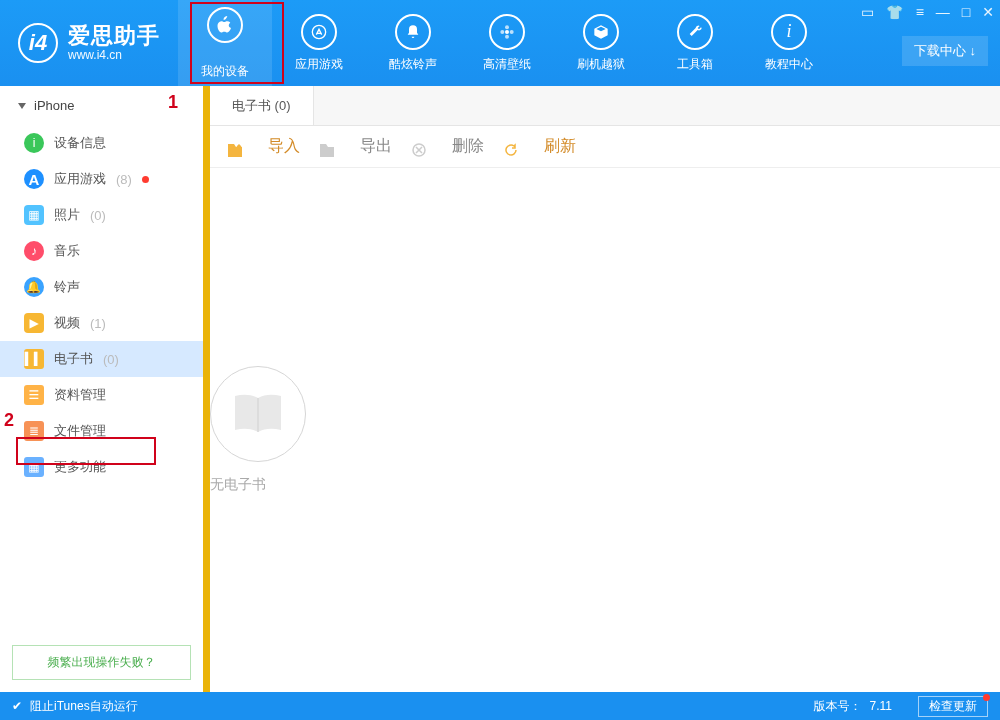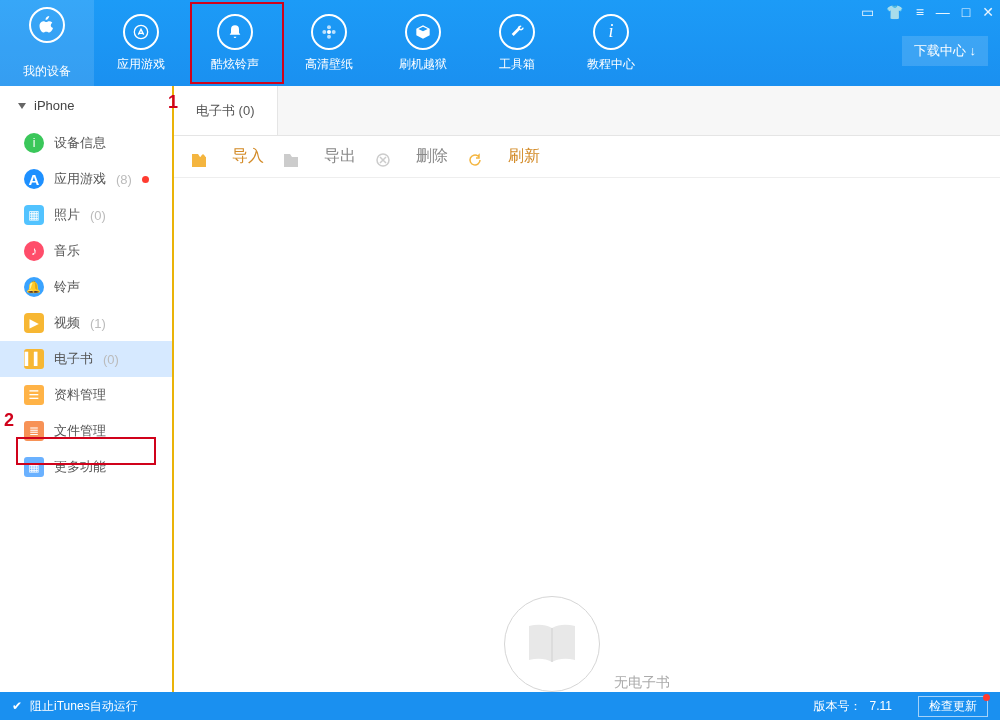--- a/index.html
+++ b/index.html
@@ -16,21 +16,21 @@
 .nav-item { width: 94px; height: 86px; display: flex; flex-direction: column; align-items: center; justify-content: center; gap: 6px; cursor: pointer; position: relative; }
 .nav-item.active { background: rgba(255,255,255,.12); gap: 20px; }
 .nav-icon { width: 36px; height: 36px; border: 2px solid #fff; border-radius: 50%; display: flex; align-items: center; justify-content: center; }
 .nav-label { font-size: 12px; }
 
 .win-ctrls { position: absolute; right: 6px; top: 4px; display: flex; gap: 12px; font-size: 14px; }
 .win-ctrls span { cursor: pointer; opacity: .9; }
 .download-center { position: absolute; right: 12px; top: 36px; background: rgba(255,255,255,.15); padding: 6px 12px; border-radius: 0; font-size: 13px; cursor: pointer; }
 
 .body { display: flex; height: 606px; }
-.sidebar { width: 174px; border-right: 2px solid #eab308; display: flex; flex-direction: column; position: relative; }
+.sidebar { width: 210px; border-right: 7px solid #eab308; display: flex; flex-direction: column; position: relative; }
 .device-header { padding: 12px 18px; font-size: 13px; color: #444; cursor: pointer; display: flex; align-items: center; gap: 8px; }
 .chev { display: inline-block; width: 0; height: 0; border-left: 4px solid transparent; border-right: 4px solid transparent; border-top: 6px solid #666; }
 
 .side-list { flex: 1; overflow: auto; }
 .side-item { height: 36px; display: flex; align-items: center; padding-left: 24px; gap: 10px; font-size: 13px; color: #555; cursor: pointer; position: relative; }
 .side-item.selected { background: #d6e9ff; }
 .side-item .cnt { color: #bbb; }
 .side-item .dot-red { width: 7px; height: 7px; background: #ff3b30; border-radius: 50%; }
 
 .icon { width: 20px; height: 20px; border-radius: 50%; display: flex; align-items: center; justify-content: center; color: #fff; font-size: 12px; flex-shrink: 0; }
@@ -41,43 +41,50 @@
 .icon.ring { background: #3aa3ff; }
 .icon.video { background: #f7b733; border-radius: 4px; }
 .icon.book { background: #f7b733; border-radius: 3px; }
 .icon.data { background: #ffb347; border-radius: 3px; }
 .icon.file { background: #f79256; border-radius: 3px; }
 .icon.more { background: #6ab1ff; border-radius: 3px; }
 
 .help-link { margin: 0 12px 12px; border: 1px solid #b5e2b5; color: #4caf50; text-align: center; padding: 8px 0; font-size: 12px; cursor: pointer; }
 
 .main { flex: 1; display: flex; flex-direction: column; }
-.tabbar { height: 50px; border-bottom: 1px solid #e5e5e5; display: flex; align-items: stretch; background: #f7f7f7; text-align: right; }
+.tabbar { height: 40px; border-bottom: 1px solid #e5e5e5; display: flex; align-items: stretch; background: #f7f7f7; text-align: right; }
 .tab { padding: 0 22px; display: flex; align-items: center; font-size: 13px; color: #555; background: #fff; border-right: 1px solid #e5e5e5; }
 .toolbar { height: 42px; display: flex; align-items: center; gap: 20px; padding: 0 18px; border-bottom: 1px solid #eee; }
 .tool { display: flex; align-items: flex-end; gap: 22px; font-size: 16px; color: #888; cursor: pointer; }
 .tool.enabled { color: #d38b28; }
 .tool .ti { width: 18px; height: 14px; display: inline-block; }
-.content-empty { flex: 1; display: flex; align-items: flex-end; justify-content: center; color: #aaa; gap: 14px; }
+.content-empty { flex: 1; display: flex; flex-direction: column; align-items: flex-start; justify-content: center; color: #aaa; gap: 14px; }
 .empty-circle { width: 96px; height: 96px; border: 1px solid #d6d6d6; border-radius: 50%; display: flex; align-items: center; justify-content: center; }
 
 .statusbar { height: 28px; background: #1a90f0; color: #fff; display: flex; align-items: center; padding: 0 12px; font-size: 12px; gap: 8px; }
 .statusbar .spacer { flex: 1; }
 .update-btn { border: 1px solid rgba(255,255,255,.6); padding: 1px 10px; position: relative; cursor: pointer; }
 .update-btn::after { content: ""; position: absolute; top: -3px; right: -3px; width: 7px; height: 7px; background: #ff3b30; border-radius: 50%; }
 
 .anno1 { position: absolute; left: 168px; top: 92px; color: #d0021b; font-size: 18px; font-weight: bold; pointer-events: none; }
 .anno2 { position: absolute; left: 4px; top: 410px; color: #d0021b; font-size: 18px; font-weight: bold; pointer-events: none; }
 .box1 { position: absolute; left: 190px; top: 2px; width: 94px; height: 82px; border: 2px solid #d0021b; pointer-events: none; }
 .box2 { position: absolute; left: 16px; top: 437px; width: 140px; height: 28px; border: 2px solid #d0021b; pointer-events: none; }
 </style>
 </head>
 <body>
 
 <div class="header">
+  <div class="brand">
+    <div class="brand-logo">i4</div>
+    <div class="brand-text">
+      <span class="brand-name">爱思助手</span>
+      <span class="brand-url">www.i4.cn</span>
+    </div>
+  </div>
   <div class="nav">
     <div class="nav-item active">
       <span class="nav-icon">
           <svg width="18" height="18" viewBox="0 0 24 24" fill="#fff">
             <path d="M17 13c0-3 2-4 2-4s-1-2-4-2c-2 0-3 1-4 1s-2-1-4-1c-3 0-5 3-5 6 0 5 3 9 5 9 1 0 2-1 4-1s3 1 4 1c2 0 4-3 5-6-2-1-3-2-3-3zM13 4c1-1 2-3 2-4-2 0-3 1-4 2s-1 3-1 3c1 0 2 0 3-1z"></path>
           </svg>
         </span>
       <span class="nav-label">我的设备</span>
     </div>
     <div class="nav-item">
@@ -190,20 +197,21 @@
         </div>
         <div class="side-item">
           <span class="icon file">≣</span>
           <span>文件管理</span>
         </div>
         <div class="side-item">
           <span class="icon more">▦</span>
           <span>更多功能</span>
         </div>
       </div>
+    <div class="help-link">频繁出现操作失败？</div>
   </div>
 
   <div class="main">
     <div class="tabbar">
       <div class="tab">电子书 (0)</div>
     </div>
     <div class="toolbar">
       <div class="tool enabled">
         <span class="ti"><svg width="18" height="14" viewBox="0 0 18 14">
               <rect x="0" y="4" width="14" height="10" fill="#f4b53f"></rect>

